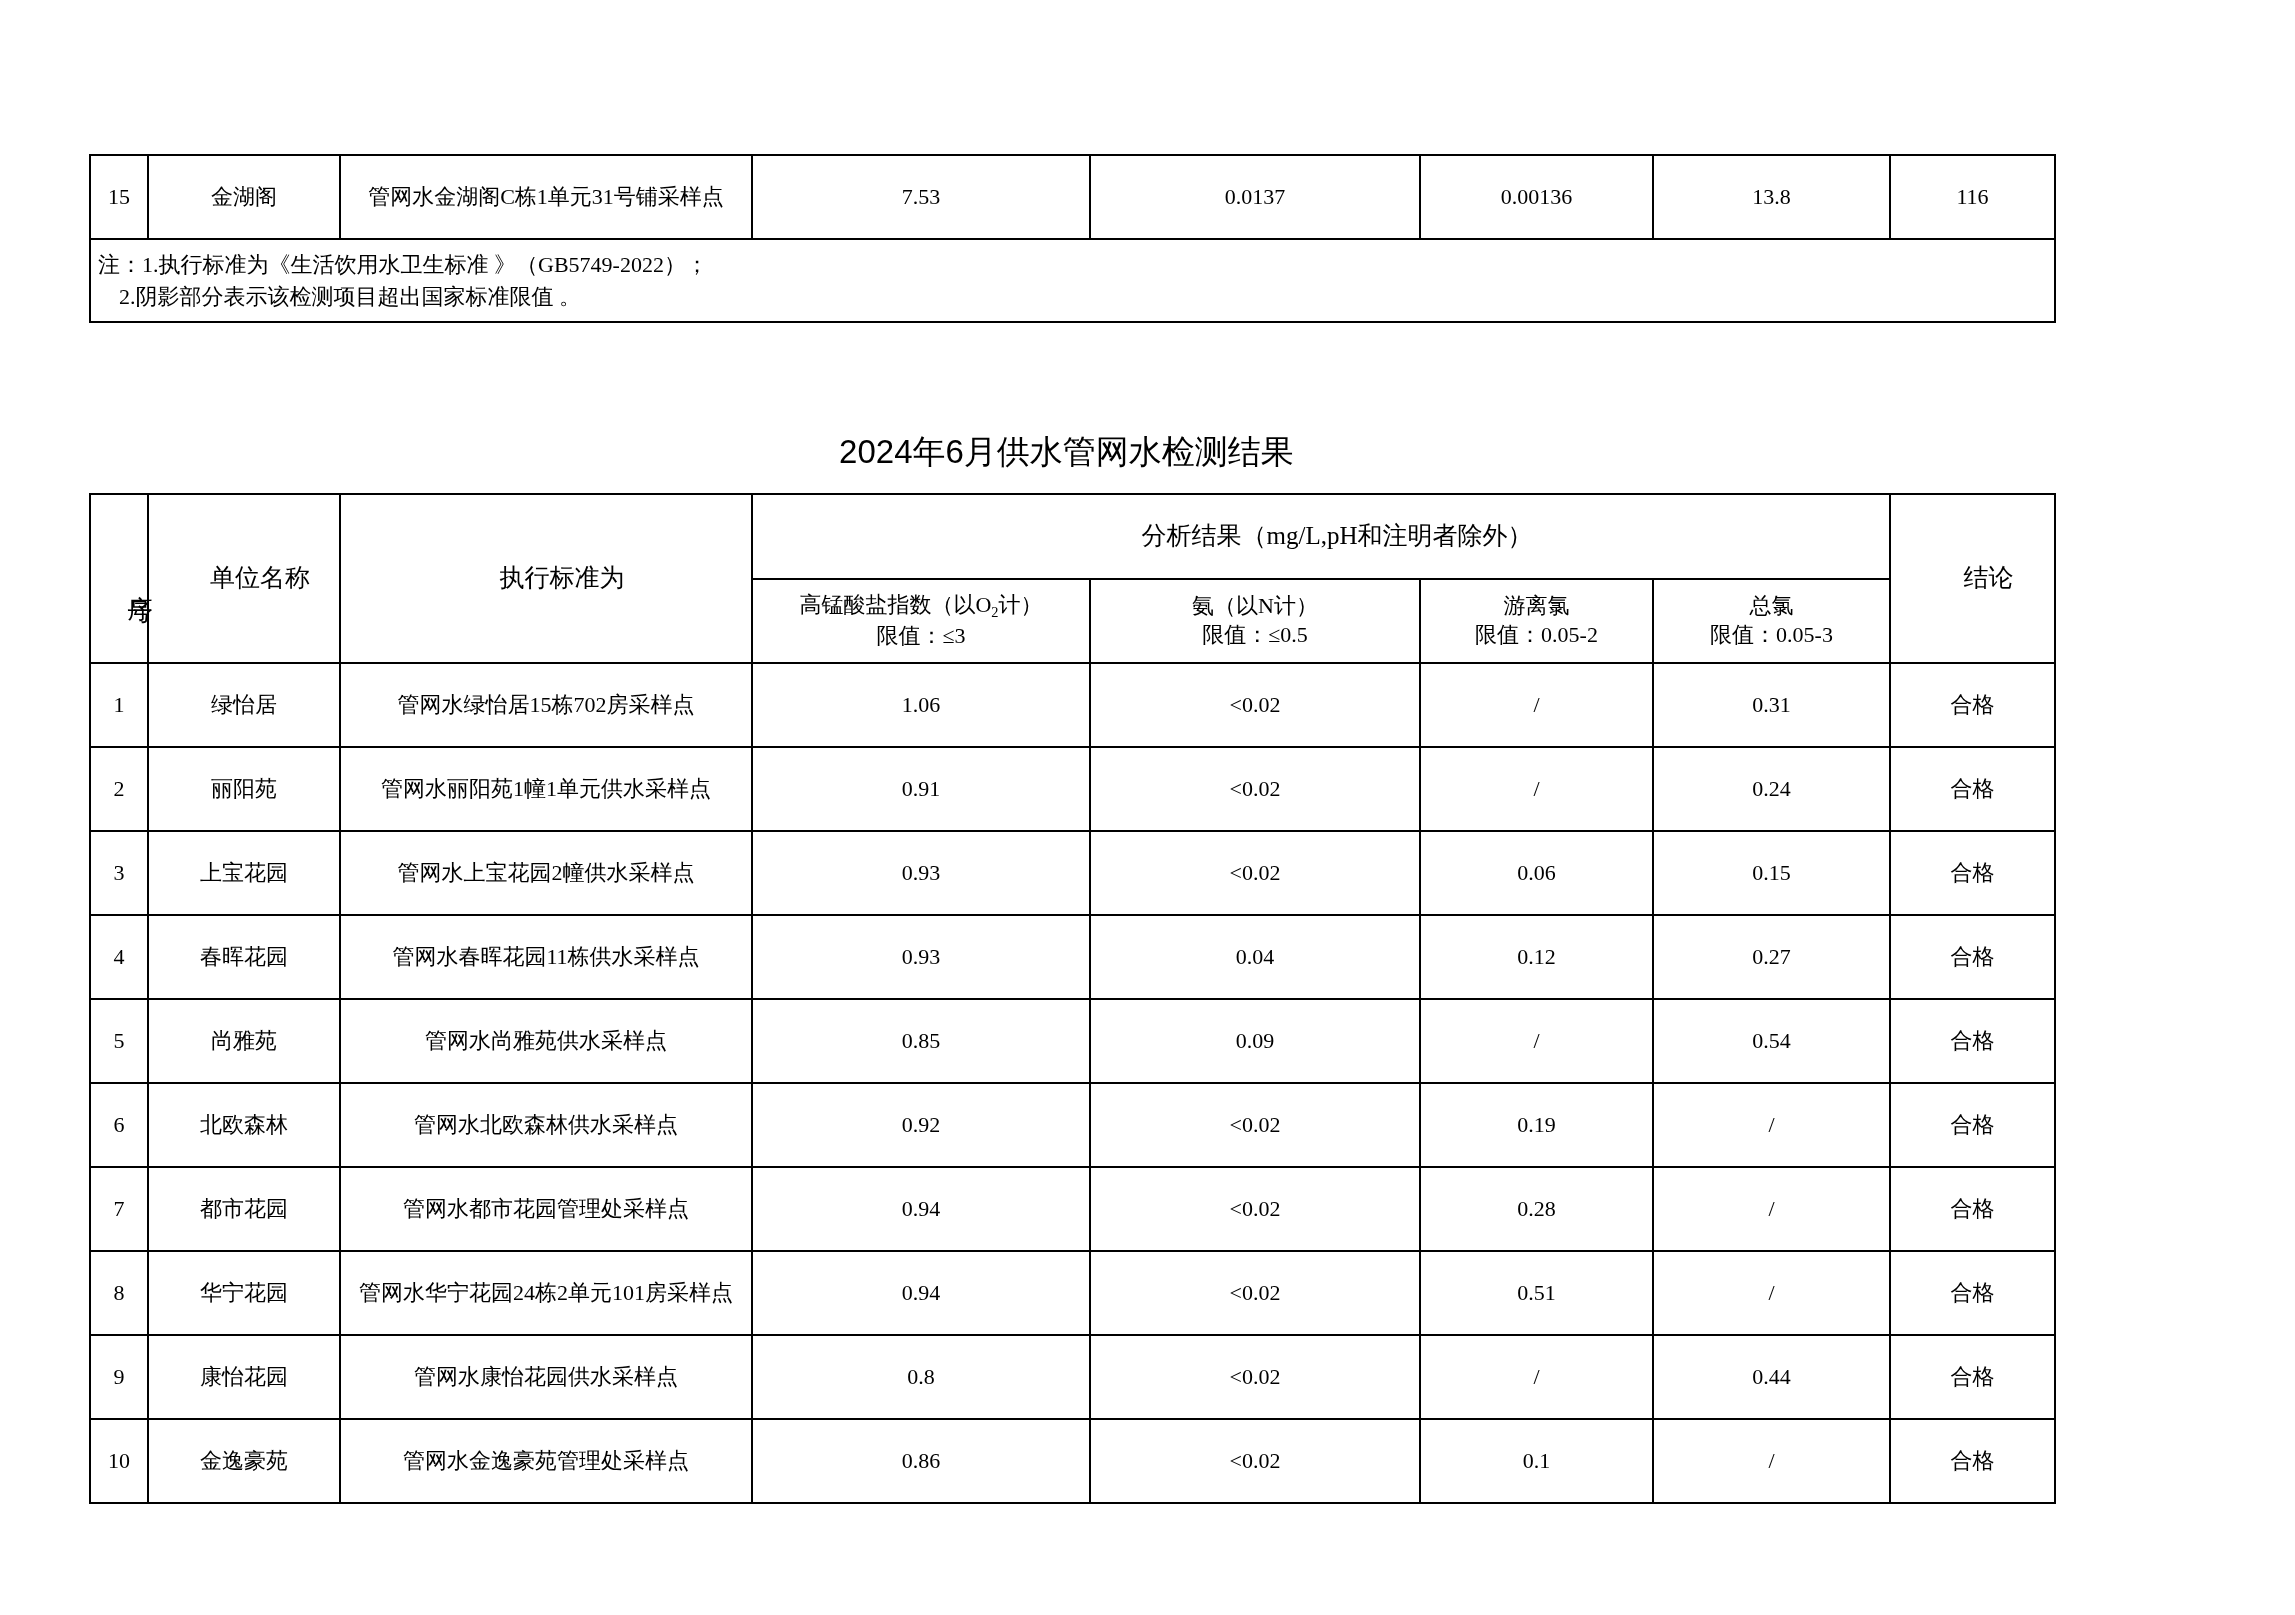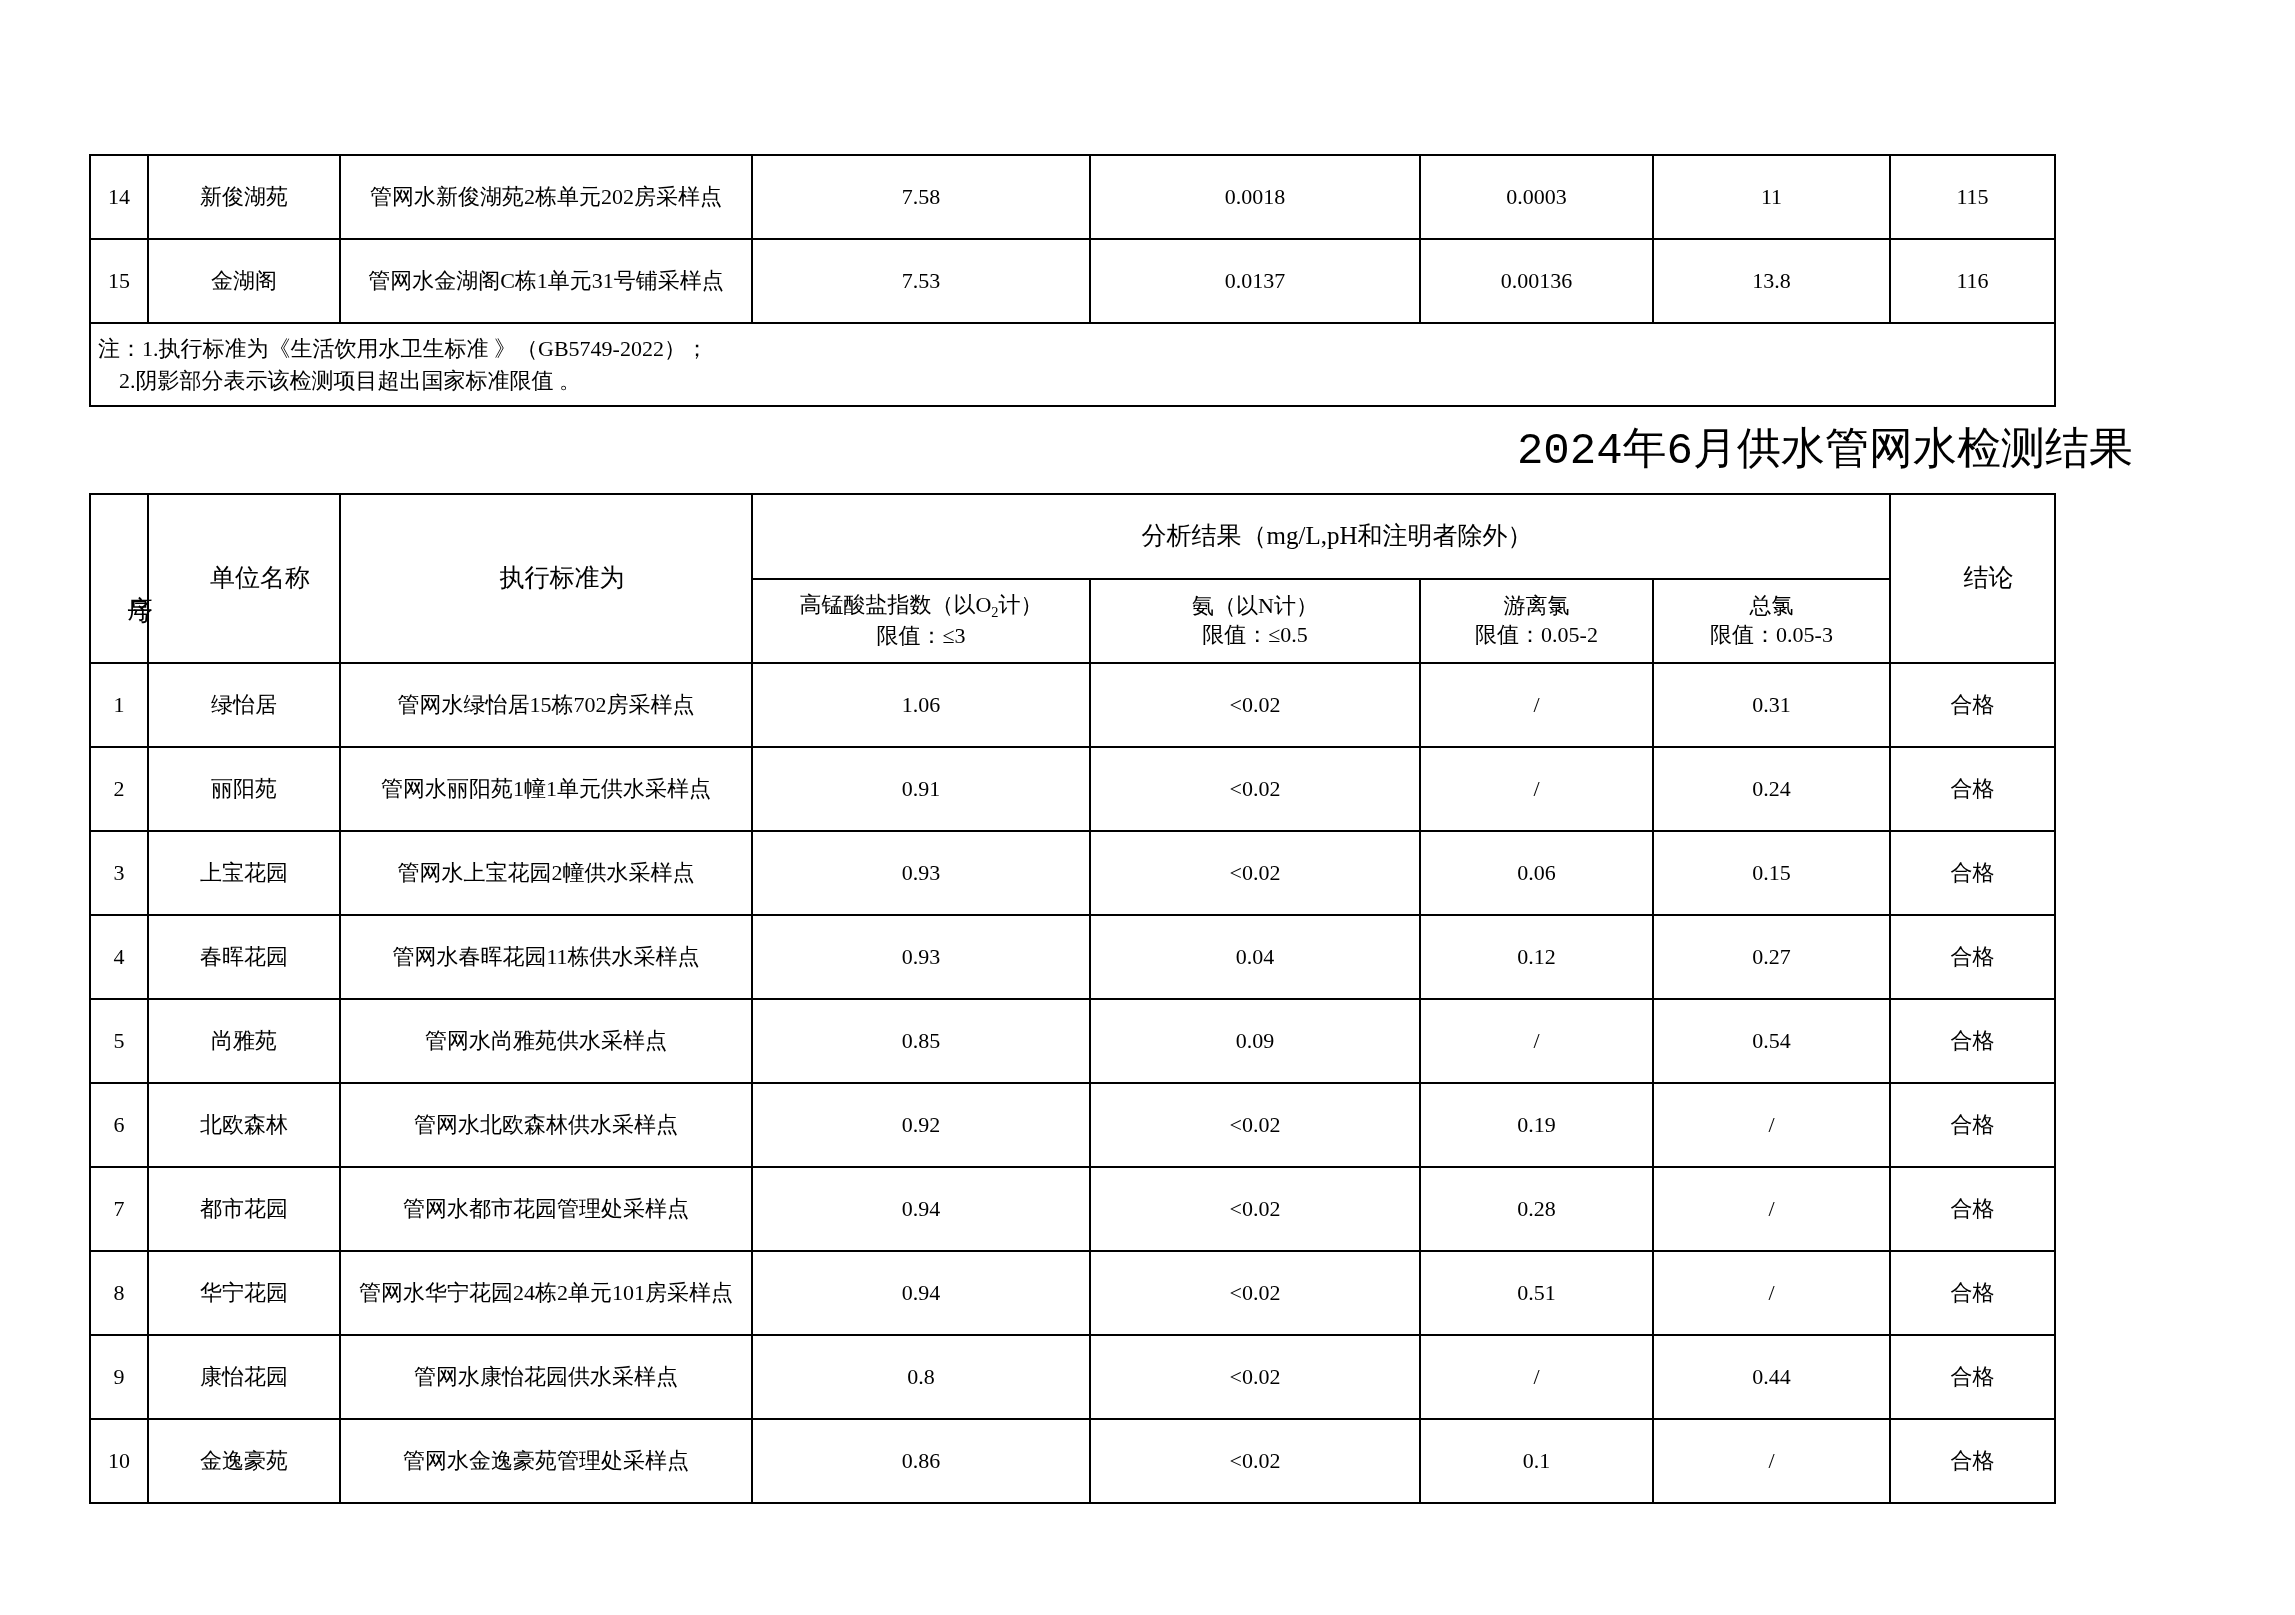--- a/index.html
+++ b/index.html
@@ -5,22 +5,22 @@
   html, body { margin:0; padding:0; background:#ffffff; }
   body { width:2295px; height:1615px; position:relative; overflow:hidden;
          font-family:"Liberation Serif","DejaVu Serif",serif; color:#000; }
   table { position:absolute; border-collapse:collapse; table-layout:fixed; }
   td { border:2px solid #000; text-align:center; vertical-align:middle;
        font-size:22px; padding:0; line-height:1.3; }
   #top-table { left:89px; top:154px; width:1955px; }
   #top-table td { height:82px; }
   #top-table td.notes { text-align:left; height:81px; padding-left:7px; line-height:1.45; }
   .note-line2 { padding-left:21px; }
-  #title { position:absolute; left:0; width:2133px; top:419px; text-align:right;
-           font-size:44px; line-height:65px; font-family:Liberation Mono, monospace; }
+  #title { position:absolute; left:0; width:2133px; top:419px; text-align:center;
+           font-size:33px; line-height:65px; font-family:Liberation Sans, sans-serif; }
   #main-table { left:89px; top:493px; width:1955px; }
   #main-table tr.h1 td { height:83px;padding-left:32px; }
   #main-table tr.h2 td { height:82px;margin-top:20px; }
   #main-table tr.data td { height:82px; }
   .hdr { font-size:25px; }
   .vert { writing-mode:vertical-rl; text-orientation:upright; letter-spacing:5.2px; font-size:25px; }
   sub { font-size:14.4px; }
 </style>
 </head>
 <body>
@@ -30,30 +30,20 @@
     <col style="width:58px">
       <col style="width:192px">
       <col style="width:412px">
       <col style="width:338px">
     <col style="width:330px">
       <col style="width:233px">
       <col style="width:237px">
       <col style="width:165px">
   </colgroup>
   <tbody>
-      <tr>
-    <td>14</td>
-    <td>新俊湖苑</td>
-    <td>管网水新俊湖苑2栋单元202房采样点</td>
-    <td>7.58</td>
-    <td>0.0018</td>
-    <td>0.0003</td>
-    <td>11</td>
-    <td>115</td>
-  </tr>
   <tr>
     <td>15</td>
     <td>金湖阁</td>
     <td>管网水金湖阁C栋1单元31号铺采样点</td>
     <td>7.53</td>
     <td>0.0137</td>
     <td>0.00136</td>
     <td>13.8</td>
     <td>116</td>
   </tr>

